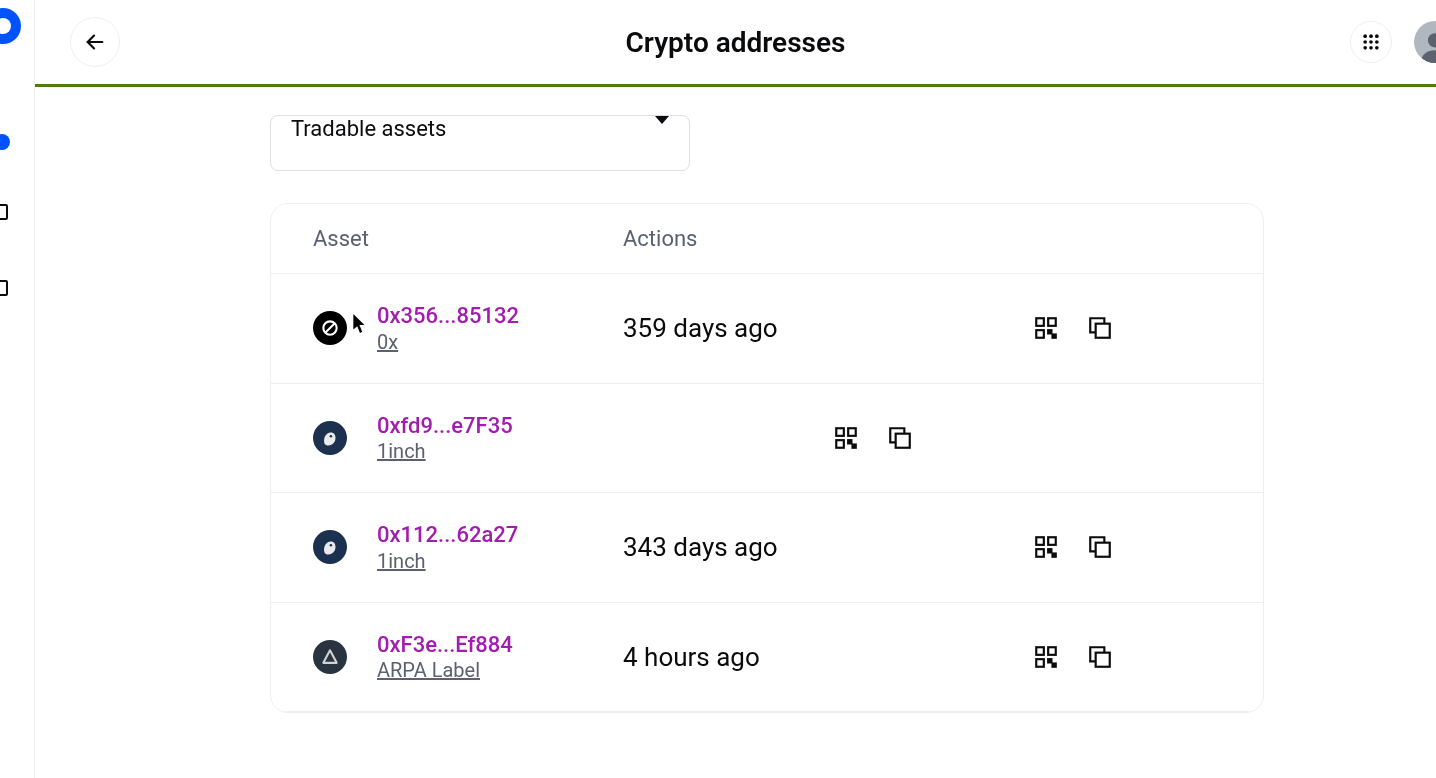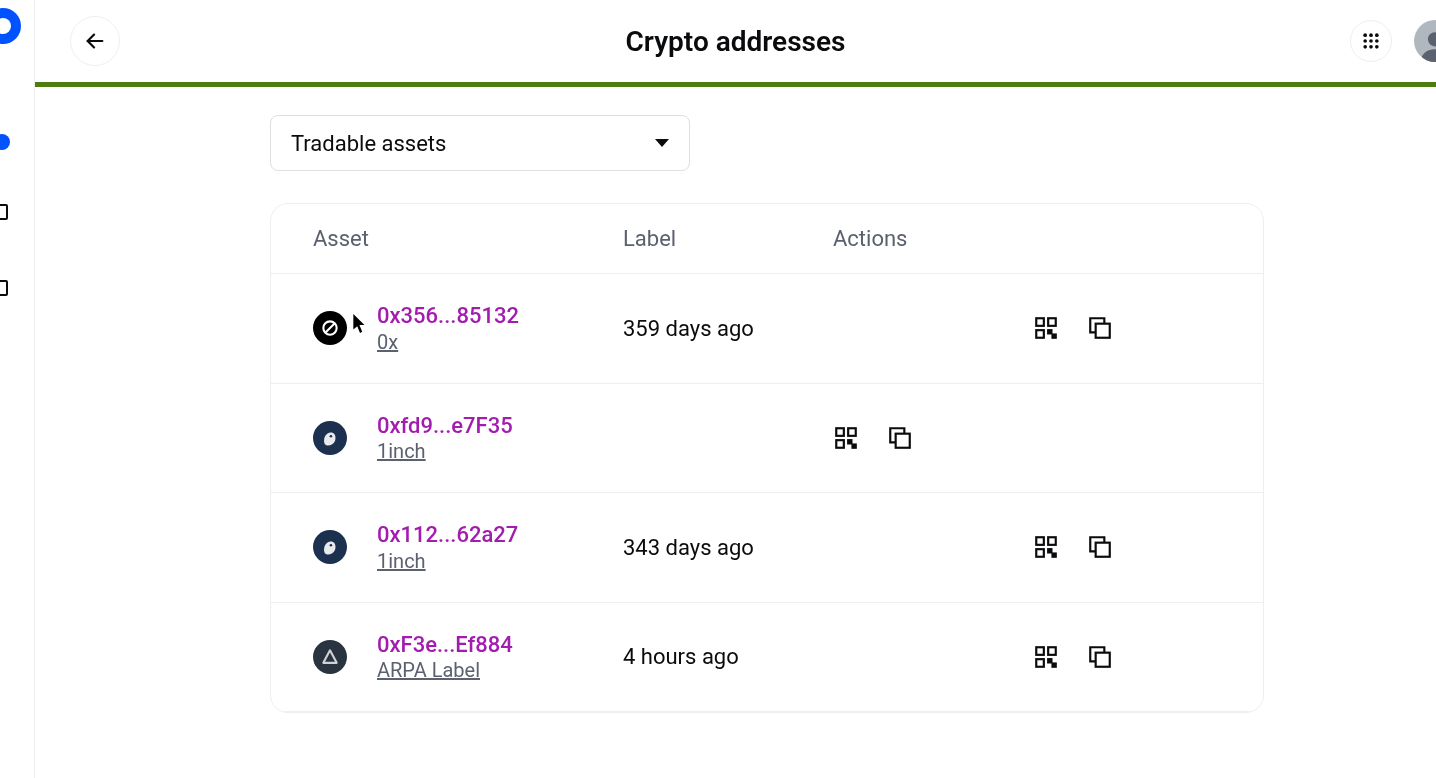--- a/index.html
+++ b/index.html
@@ -42,21 +42,21 @@
     border: 2px solid #0a0b0d;
     border-radius: 2px;
     background: #fff;
   }
 
   
   .header {
     position: absolute;
     left: 35px; right: 0; top: 0;
     height: 87px;
-    border-bottom: 5px solid #4d7c0f;
+    border-bottom: 3px solid #4d7c0f;
     display: flex;
     align-items: center;
   }
   .back-btn {
     position: absolute;
     left: 35px; top: 50%;
     transform: translateY(-50%);
     width: 50px; height: 50px;
     border-radius: 50%;
     border: 1px solid #eceff1;
@@ -111,21 +111,20 @@
     margin-left: 235px;
   }
 
   
   .dropdown {
     width: 420px;
     height: 56px;
     border: 1px solid #dedfe2;
     border-radius: 8px;
     display: flex;
-    align-items: center;
     justify-content: space-between;
     padding: 0 20px;
     font-size: 22px;
     color: #0a0b0d;
     cursor: pointer;
     margin-bottom: 32px;
     background: #fff;
   }
   .dropdown .caret {
     width: 0; height: 0;
@@ -171,21 +170,21 @@
     border-radius: 50%;
     margin-right: 30px;
     flex-shrink: 0;
     display: flex;
     align-items: center;
     justify-content: center;
   }
   .addr { font-size: 22px; font-weight: 500; color: #a21caf; line-height: 1.25; }
   .sym  { font-size: 20px; color: #5b616e; line-height: 1.25; text-decoration: underline; }
 
-  .age-cell { width: 200px; font-size: 22px; color: #0a0b0d; }
+  .age-cell { width: 200px; font-size: 26px; color: #0a0b0d; }
   .label-cell { width: 210px; }
 
   .act-cell {
     width: 180px;
     display: flex;
     gap: 28px;
     align-items: center;
   }
   .act-btn {
     width: 26px; height: 26px;
@@ -250,21 +249,20 @@
       <span class="caret"></span>
     </div>
 
     <svg class="cursor-img" viewBox="0 0 12 18">
         <path d="M0 0 L0 14 L3.5 11 L6 17 L8 16 L5.5 10 L10 10 Z" fill="#000"></path>
       </svg>
 
     <div class="card">
       <div class="thead">
         <div class="col-asset">Asset</div>
-        <div class="col-label">Label</div>
         <div class="col-act">Actions</div>
       </div>
 
       <div class="trow">
         <div class="asset-cell">
           <div class="coin-icon" style="background:#000">
             <svg width="20" height="20" viewBox="0 0 24 24" fill="none" stroke="#fff" stroke-width="2.5">
                 <circle cx="12" cy="12" r="8"></circle>
                 <line x1="6" y1="18" x2="18" y2="6"></line>
               </svg>

